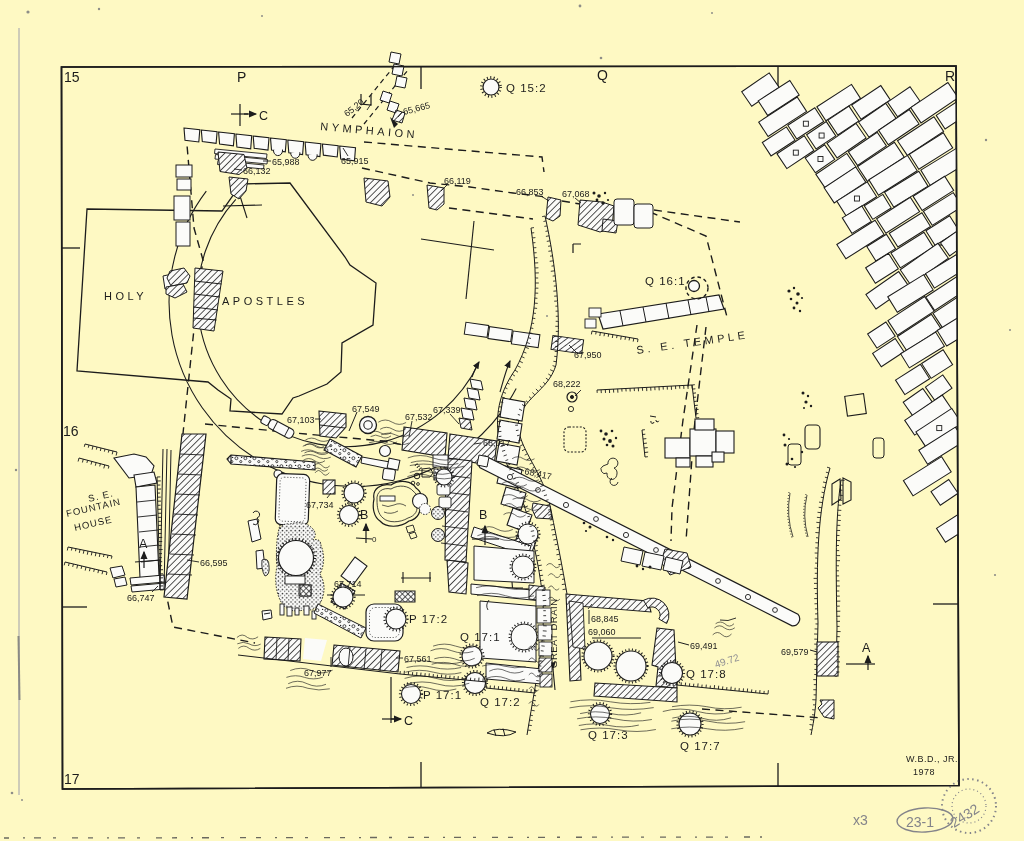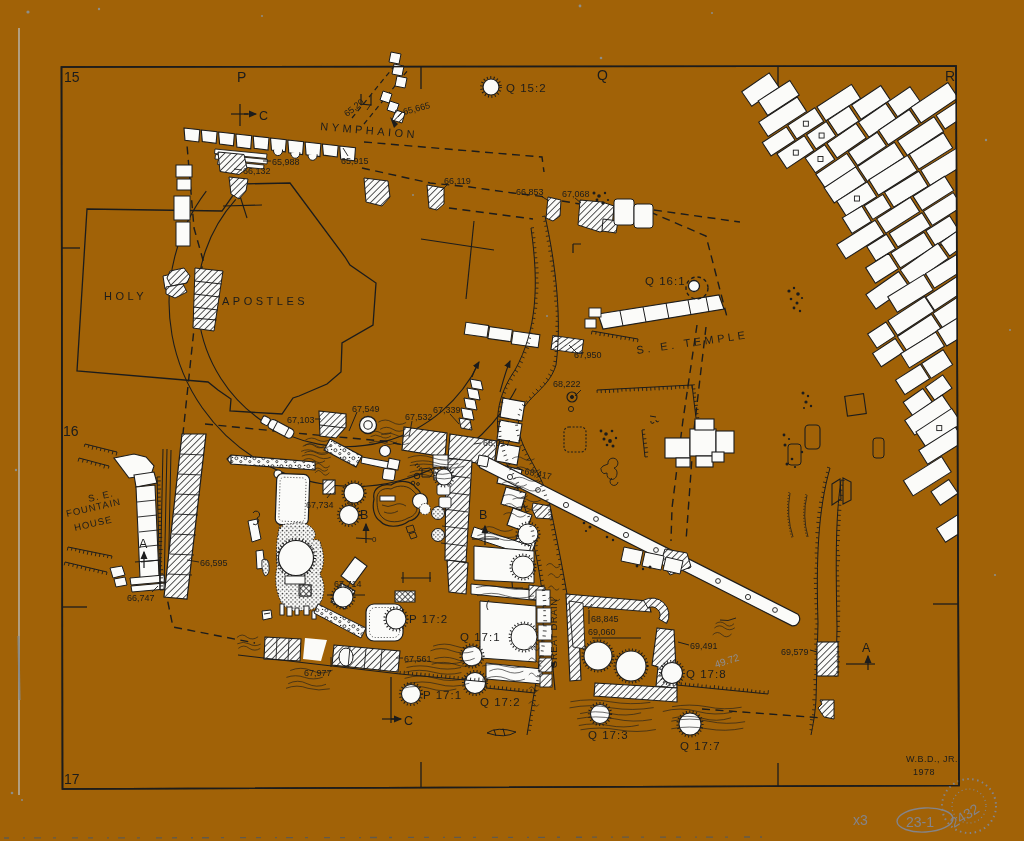--- a/index.html
+++ b/index.html
@@ -1,16 +1,16 @@
 <!DOCTYPE html>
 <html><head>
 <meta charset="utf-8">
 <style>
   html,body{margin:0;padding:0;background:#e8e8e6;}
-  #page{position:relative;width:1024px;height:841px;background:#a16207;overflow:hidden;
+  #page{position:relative;width:1024px;height:841px;background:#fef9c3;overflow:hidden;
         font-family:"Liberation Sans", sans-serif;}
   svg{position:absolute;left:0;top:0;}
   text{fill:#1c1c1c;}
   .lbl{font-size:9px;}
   .well{font-size:11.5px;letter-spacing:1px;}
   .grid{font-size:14px;}
   .area{font-size:11px;letter-spacing:3.5px;}
   .area2{font-size:9.5px;letter-spacing:1px;}
   .sec{font-size:12.5px;}
   .tiny{font-size:8px;}

